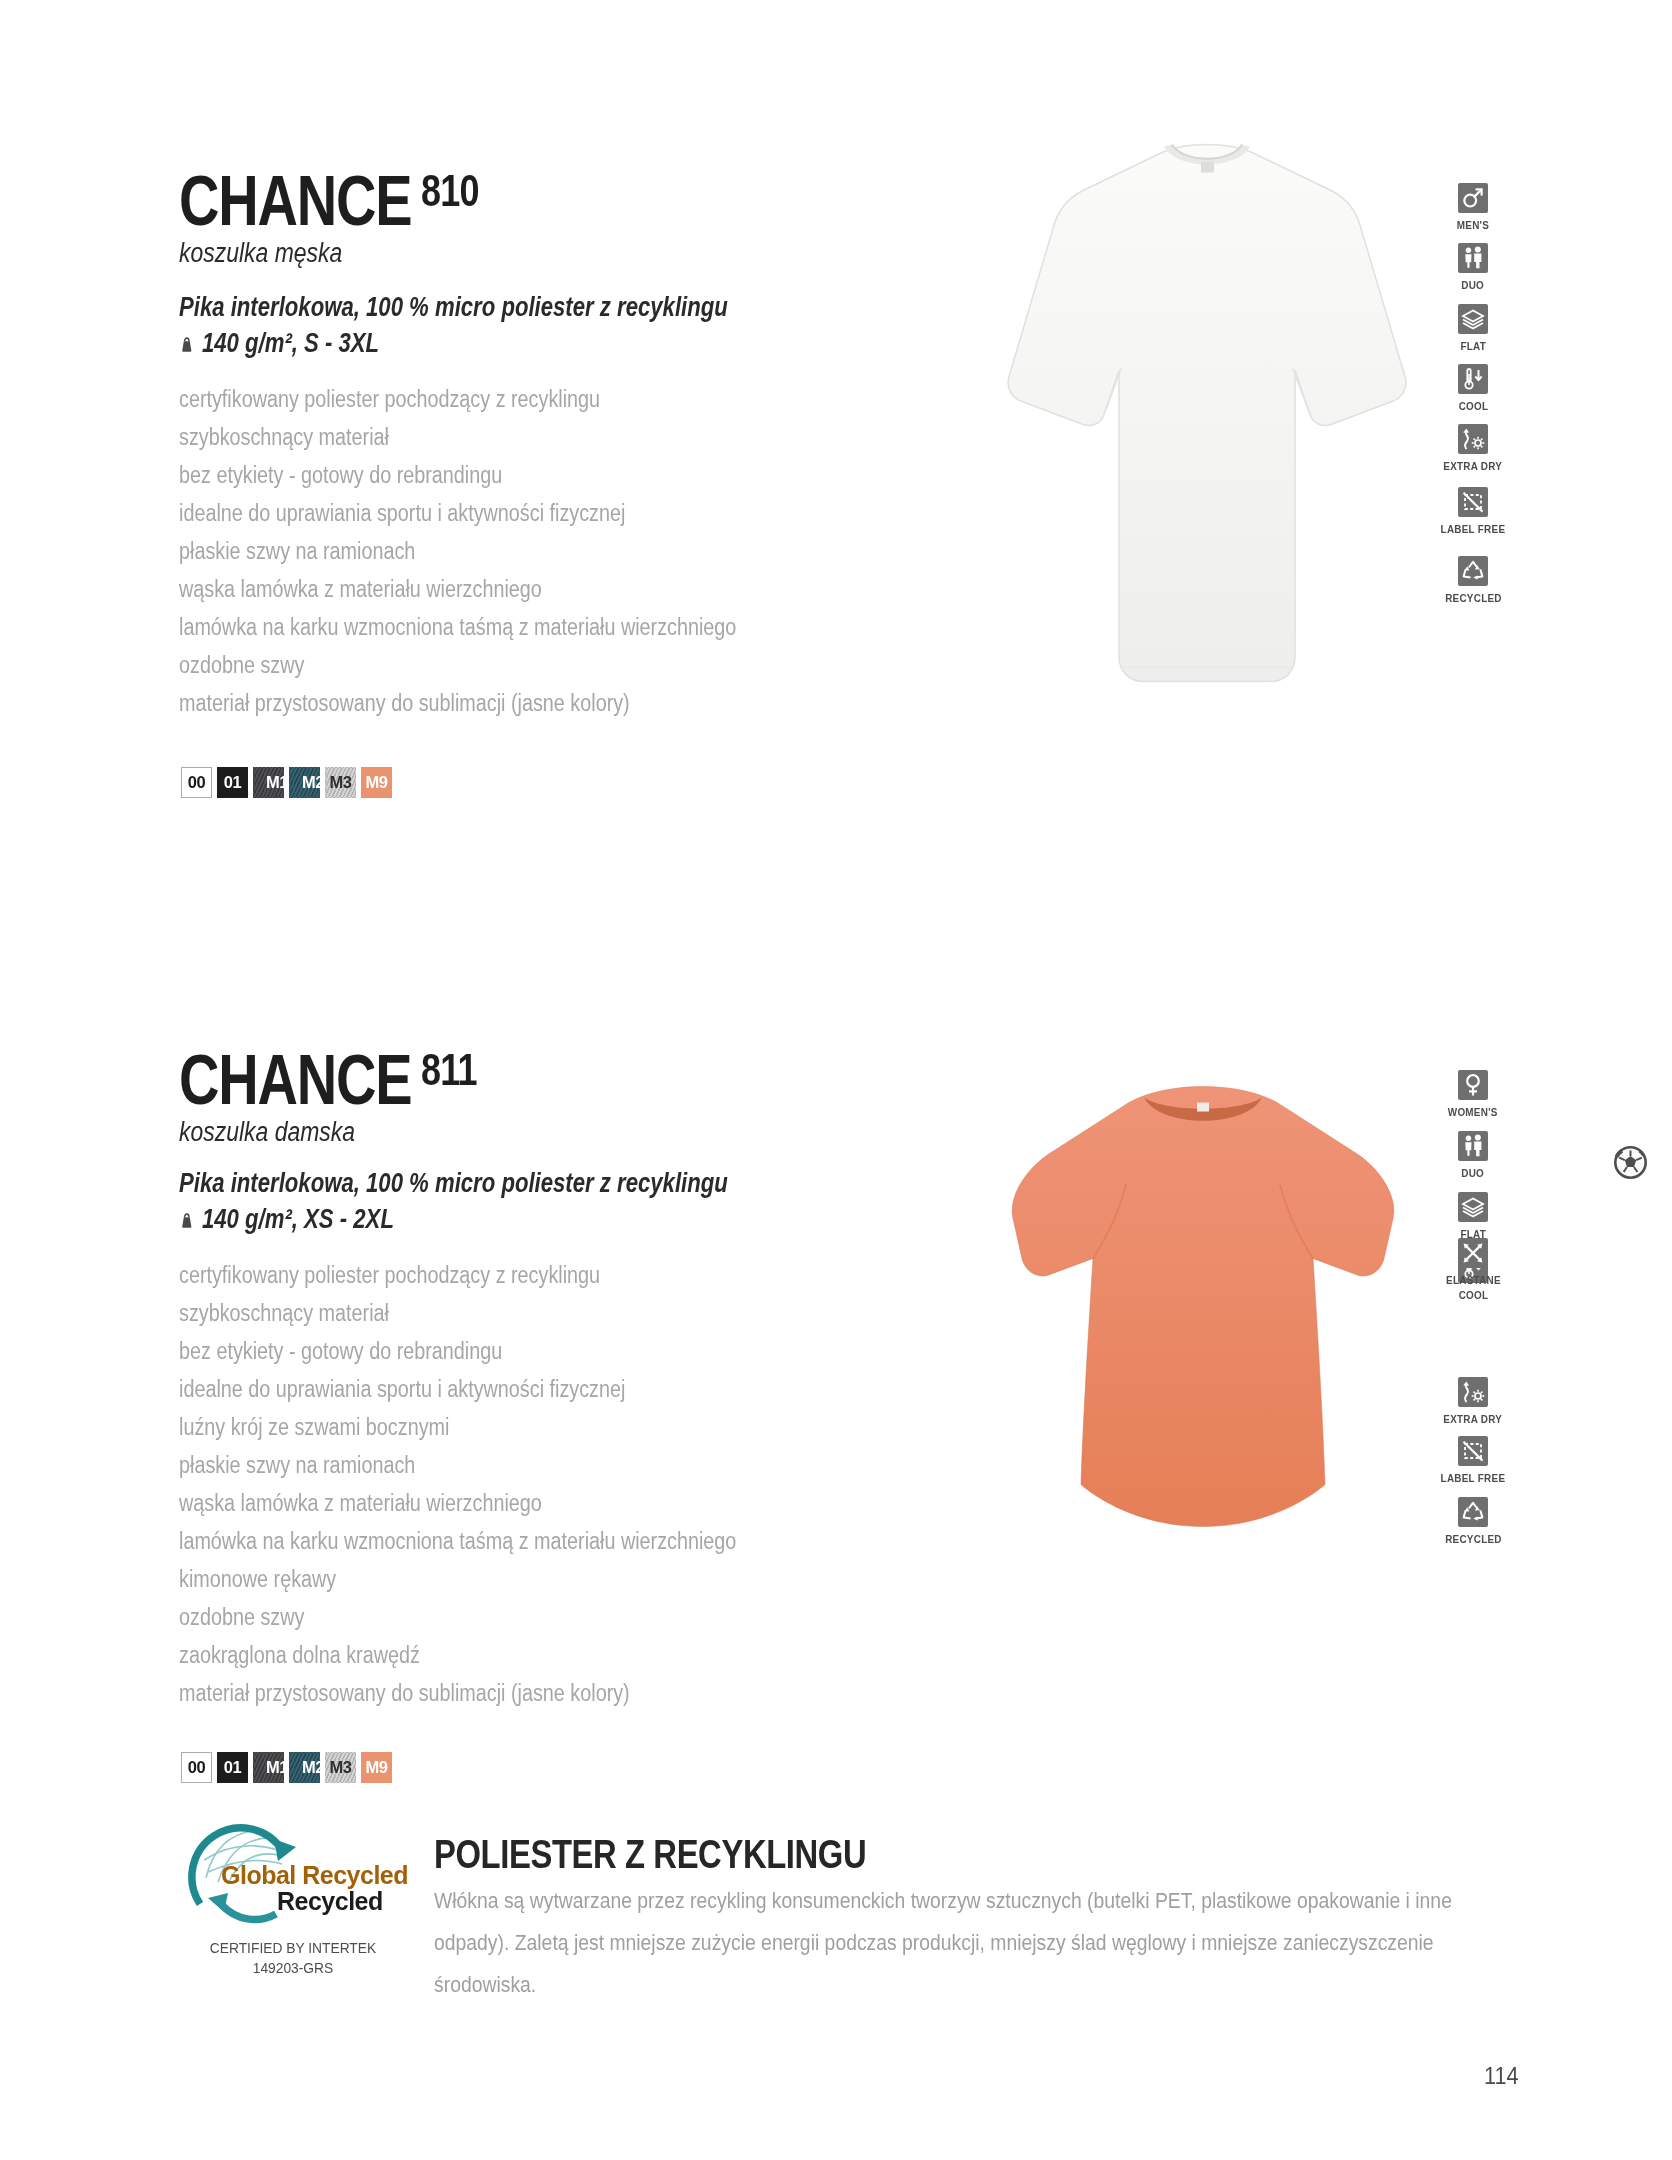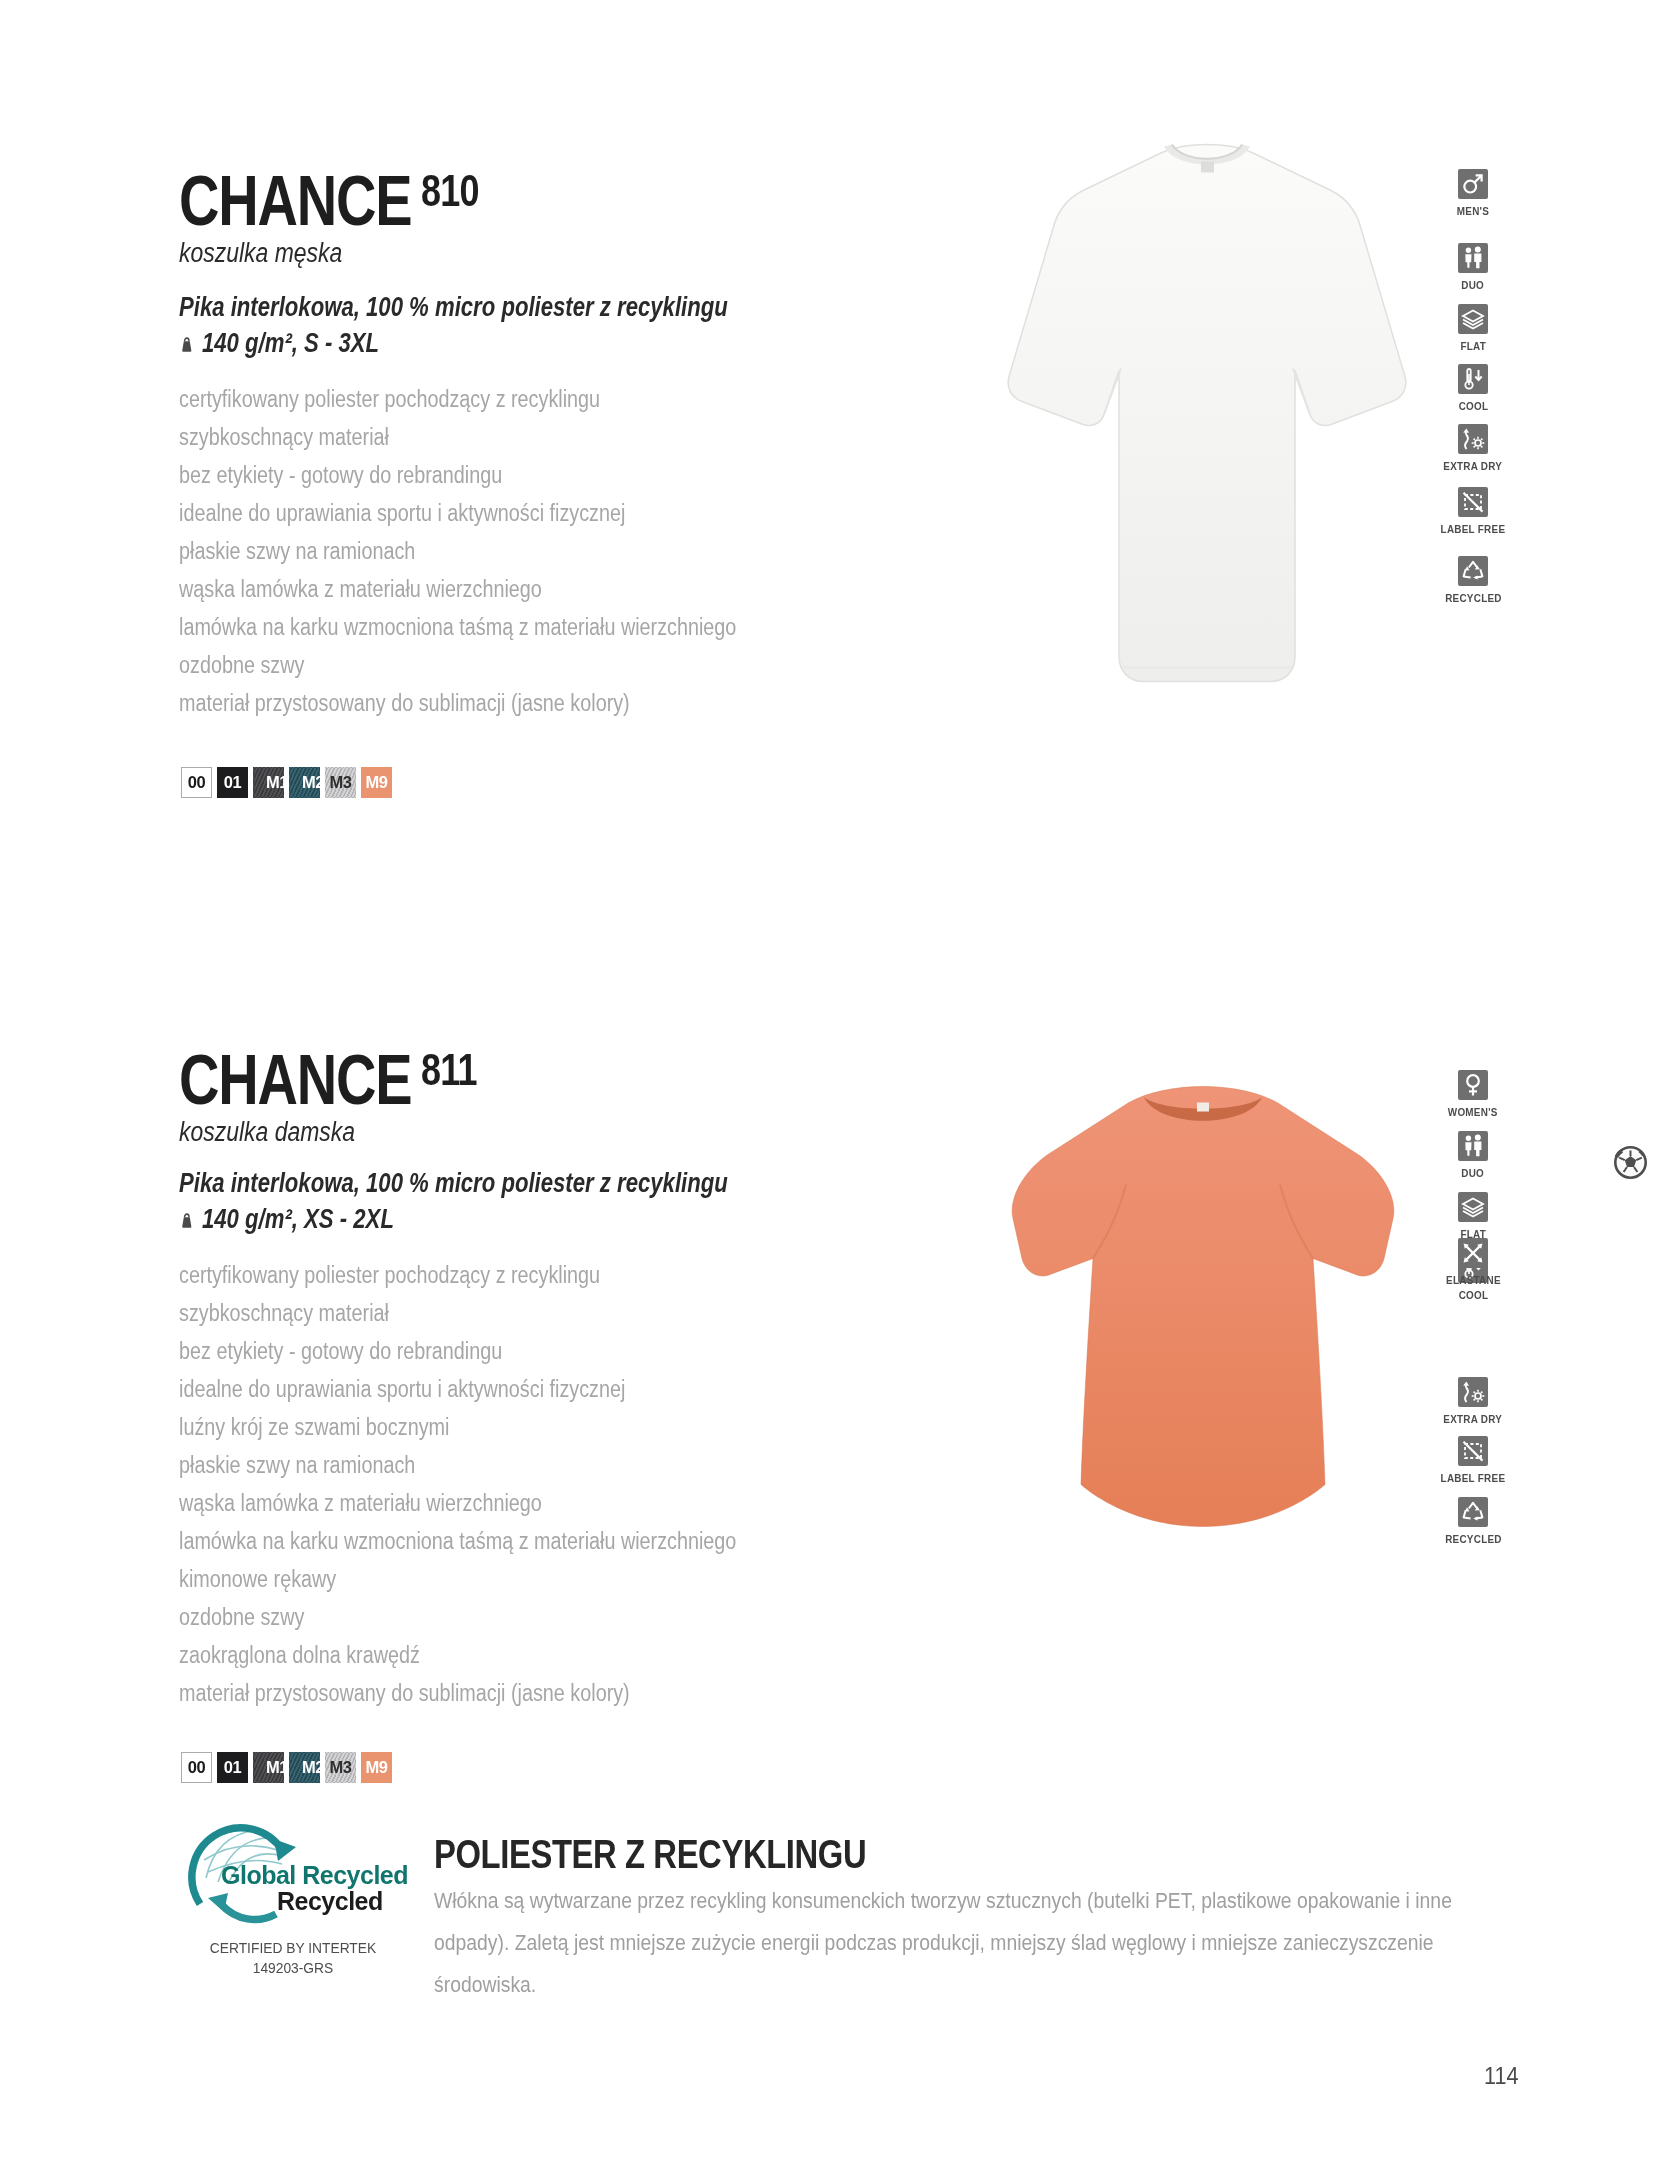--- a/index.html
+++ b/index.html
@@ -41,21 +41,21 @@
 
   
   .shirt{position:absolute;}
 
   
   .info-heading{position:absolute;left:434px;top:1831px;font-size:41px;font-weight:700;color:#262626;
                 transform:scaleX(0.8);transform-origin:left top;letter-spacing:-0.5px;white-space:nowrap;}
   .info-body{position:absolute;left:434px;top:1880px;width:1245px;font-size:22px;line-height:42px;
              color:#9f9f9f;transform:scaleX(0.88);transform-origin:left top;}
   .grs-logo{position:absolute;left:178px;top:1820px;}
-  .grs-text1{position:absolute;left:221px;top:1861px;font-size:25px;font-weight:700;color:#0f766e;letter-spacing:-0.5px;white-space:nowrap;}
+  .grs-text1{position:absolute;left:221px;top:1861px;font-size:25px;font-weight:700;color:#a16207;letter-spacing:-0.5px;white-space:nowrap;}
   .grs-text2{position:absolute;left:277px;top:1887px;font-size:25px;font-weight:700;color:#1c1c1c;letter-spacing:-0.5px;white-space:nowrap;}
   .grs-cert{position:absolute;left:178px;top:1938px;width:230px;text-align:center;font-size:15px;
             color:#4c4c4c;line-height:20px;transform:scaleX(0.92);transform-origin:center top;}
   .page-number{position:absolute;left:1484px;top:2062px;font-size:24px;color:#4a4a4a;
                transform:scaleX(0.9);transform-origin:left top;}
   .ball{position:absolute;left:1612px;top:1144px;}
 </style>
 </head>
 <body>
 
@@ -120,21 +120,21 @@
         <path d="M222 8 C205 8 188 11 177 16 L98 54 C82 62 72 76 68 92 L24 240 C21 251 26 261 37 265 L98 288 C107 291 116 287 119 278 L134 234 L134 520 C134 535 144 545 159 545 L285 545 C300 545 310 535 310 520 L310 234 L325 278 C328 287 337 291 346 288 L407 265 C418 261 423 251 420 240 L376 92 C372 76 362 62 346 54 L267 16 C256 11 239 8 222 8 Z" fill="url(#wg)" stroke="#e0e0de" stroke-width="1.5"></path>
         <path d="M119 278 L136 232" stroke="#e4e4e2" stroke-width="2" fill="none"></path>
         <path d="M325 278 L308 232" stroke="#e4e4e2" stroke-width="2" fill="none"></path>
         <line x1="137" y1="531" x2="307" y2="531" stroke="#e9e9e7" stroke-width="2"></line>
         <path d="M179 10 C192 34 252 34 265 10 L257 8 C246 27 198 27 187 8 Z" fill="#e9e9e7"></path>
         <path d="M187 8 C198 27 246 27 257 8" fill="none" stroke="#d4d4d2" stroke-width="2"></path>
         <rect x="216" y="25" width="13" height="11" fill="#dddddb"></rect>
       </svg>
     </div>
 
-    <div class="icon-cell" style="top:169px">
+    <div class="icon-cell" style="top:183px">
       <div class="icon-box">
         <svg width="30" height="30" viewBox="0 0 30 30">
           <circle cx="12.2" cy="17.6" r="5.9" fill="none" stroke="#fff" stroke-width="2.2"></circle>
           <line x1="16.6" y1="13.4" x2="23" y2="7" stroke="#fff" stroke-width="2.2"></line>
           <polyline points="17.6,6.4 23.6,6.4 23.6,12.4" fill="none" stroke="#fff" stroke-width="2.2"></polyline>
         </svg>
       </div>
       <div class="icon-label">MEN'S</div>
     </div>
     <div class="icon-cell" style="top:243px">

